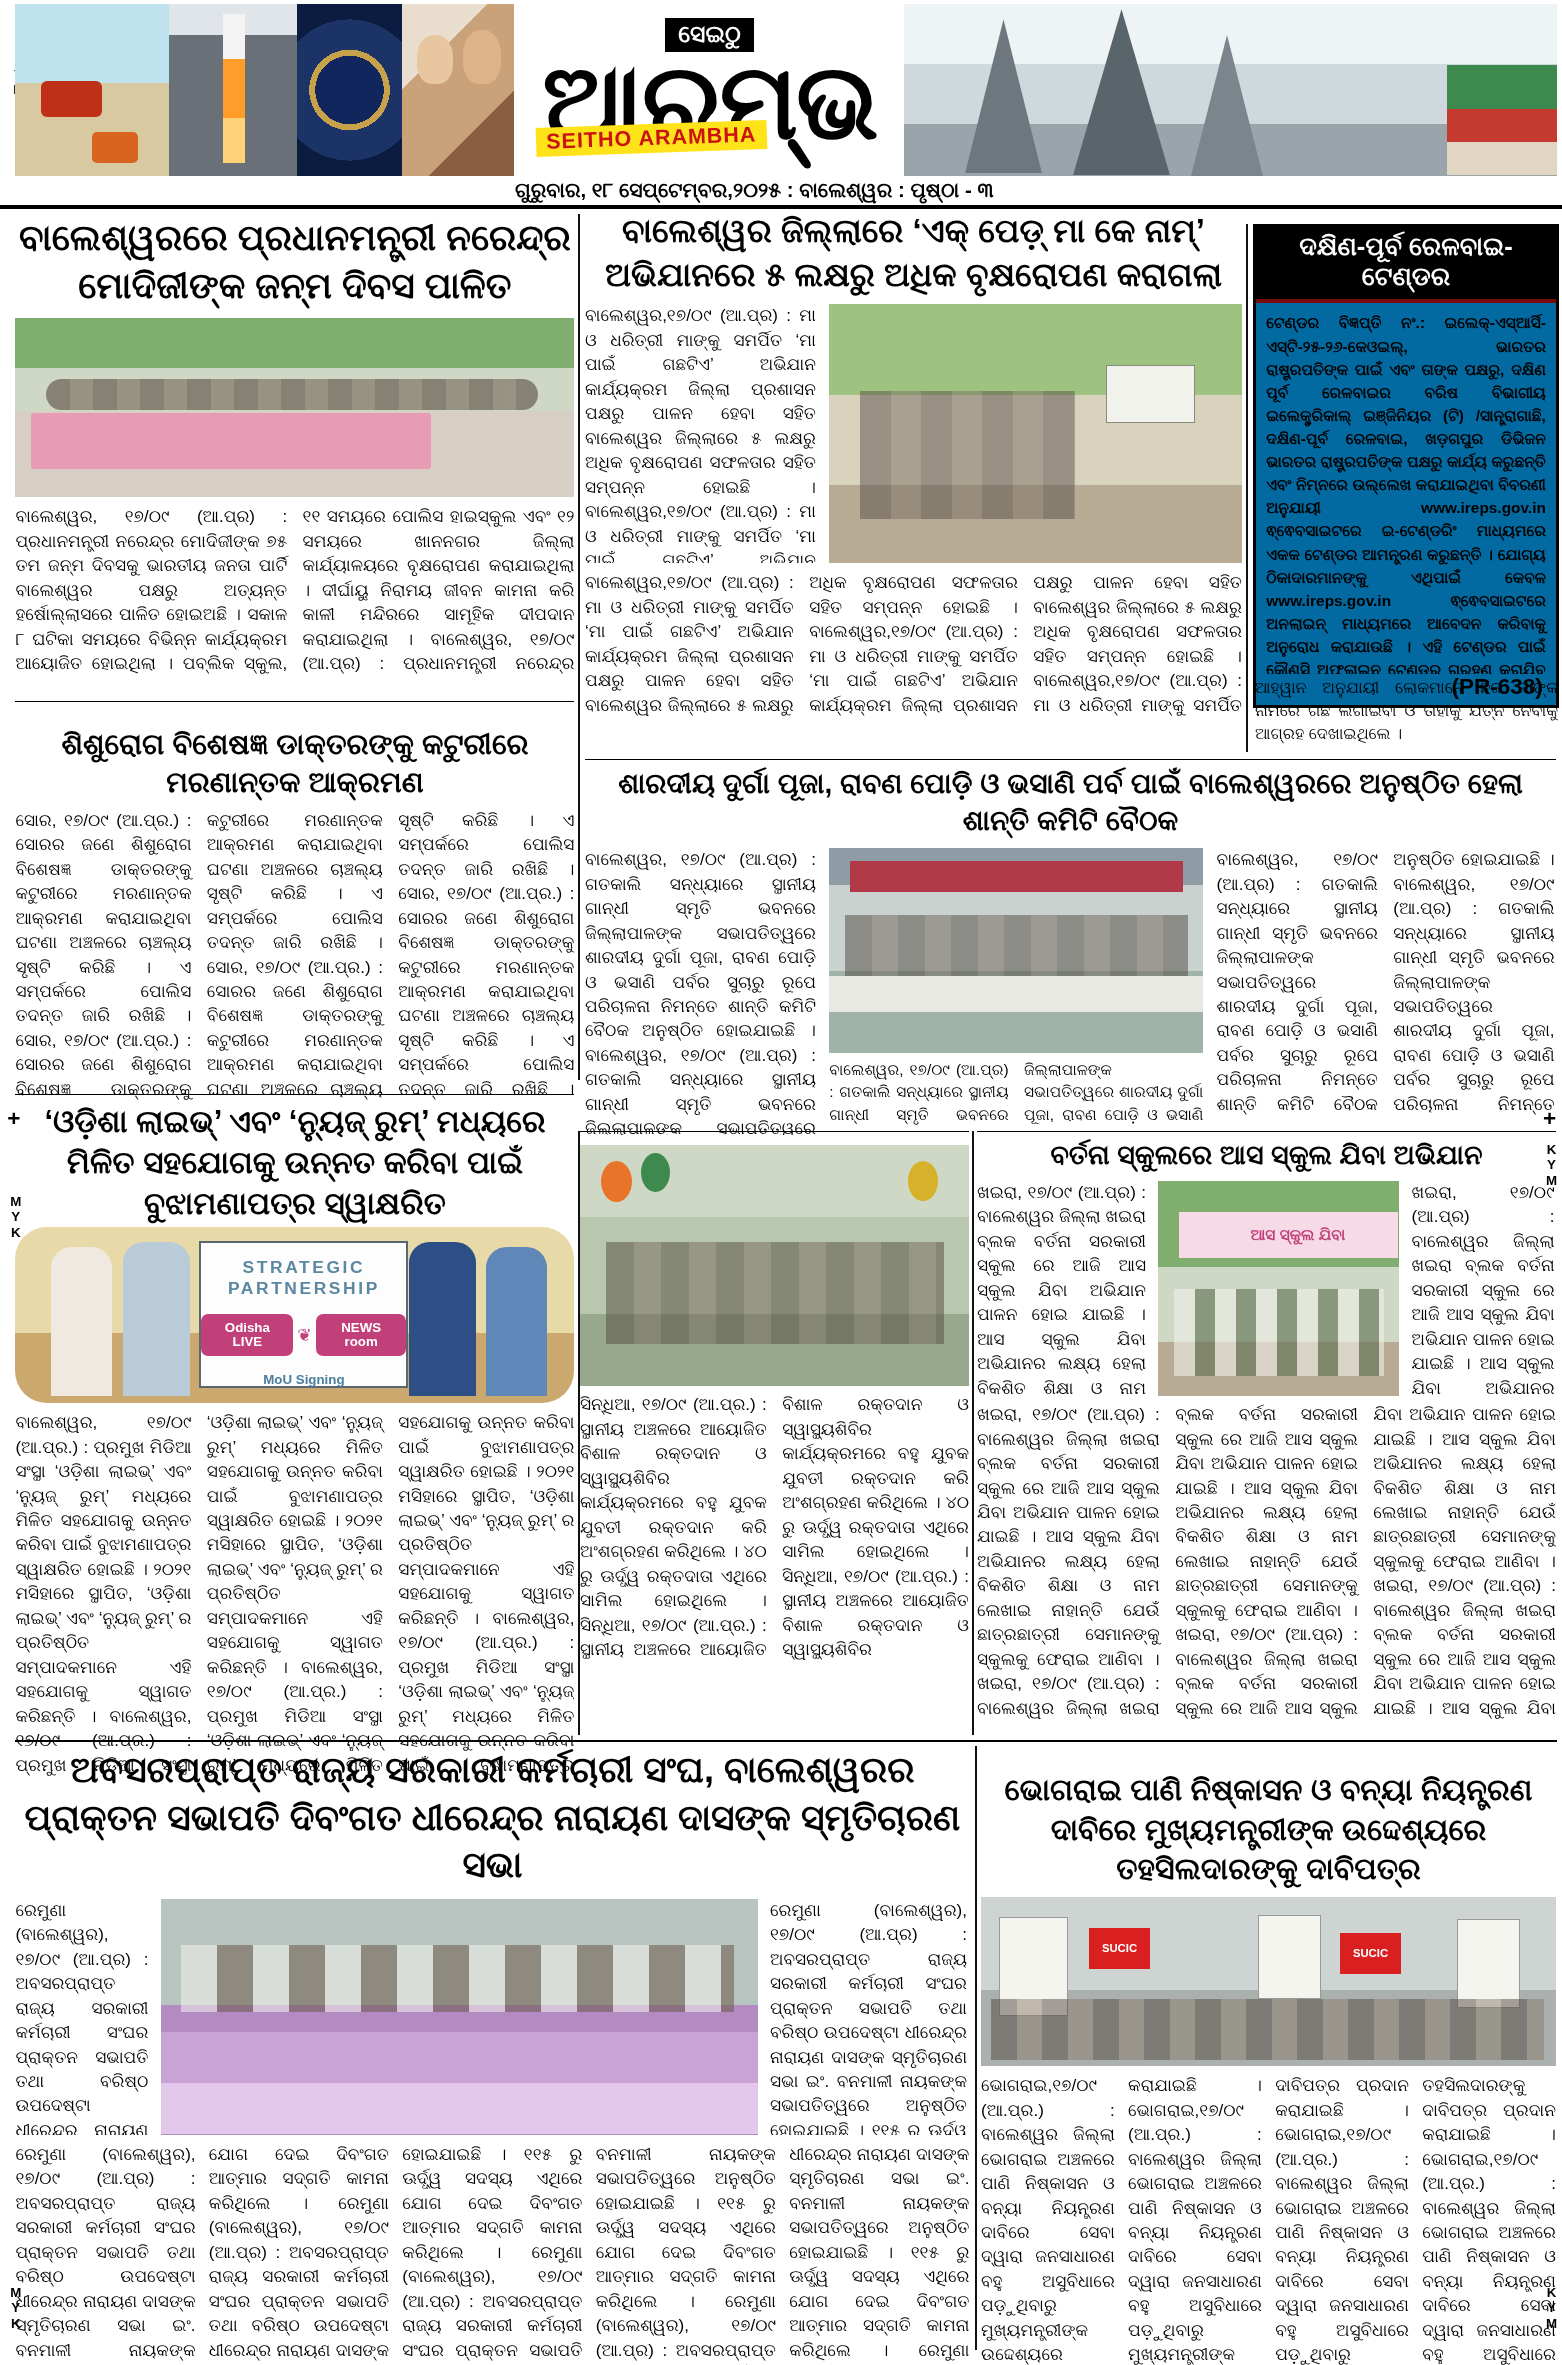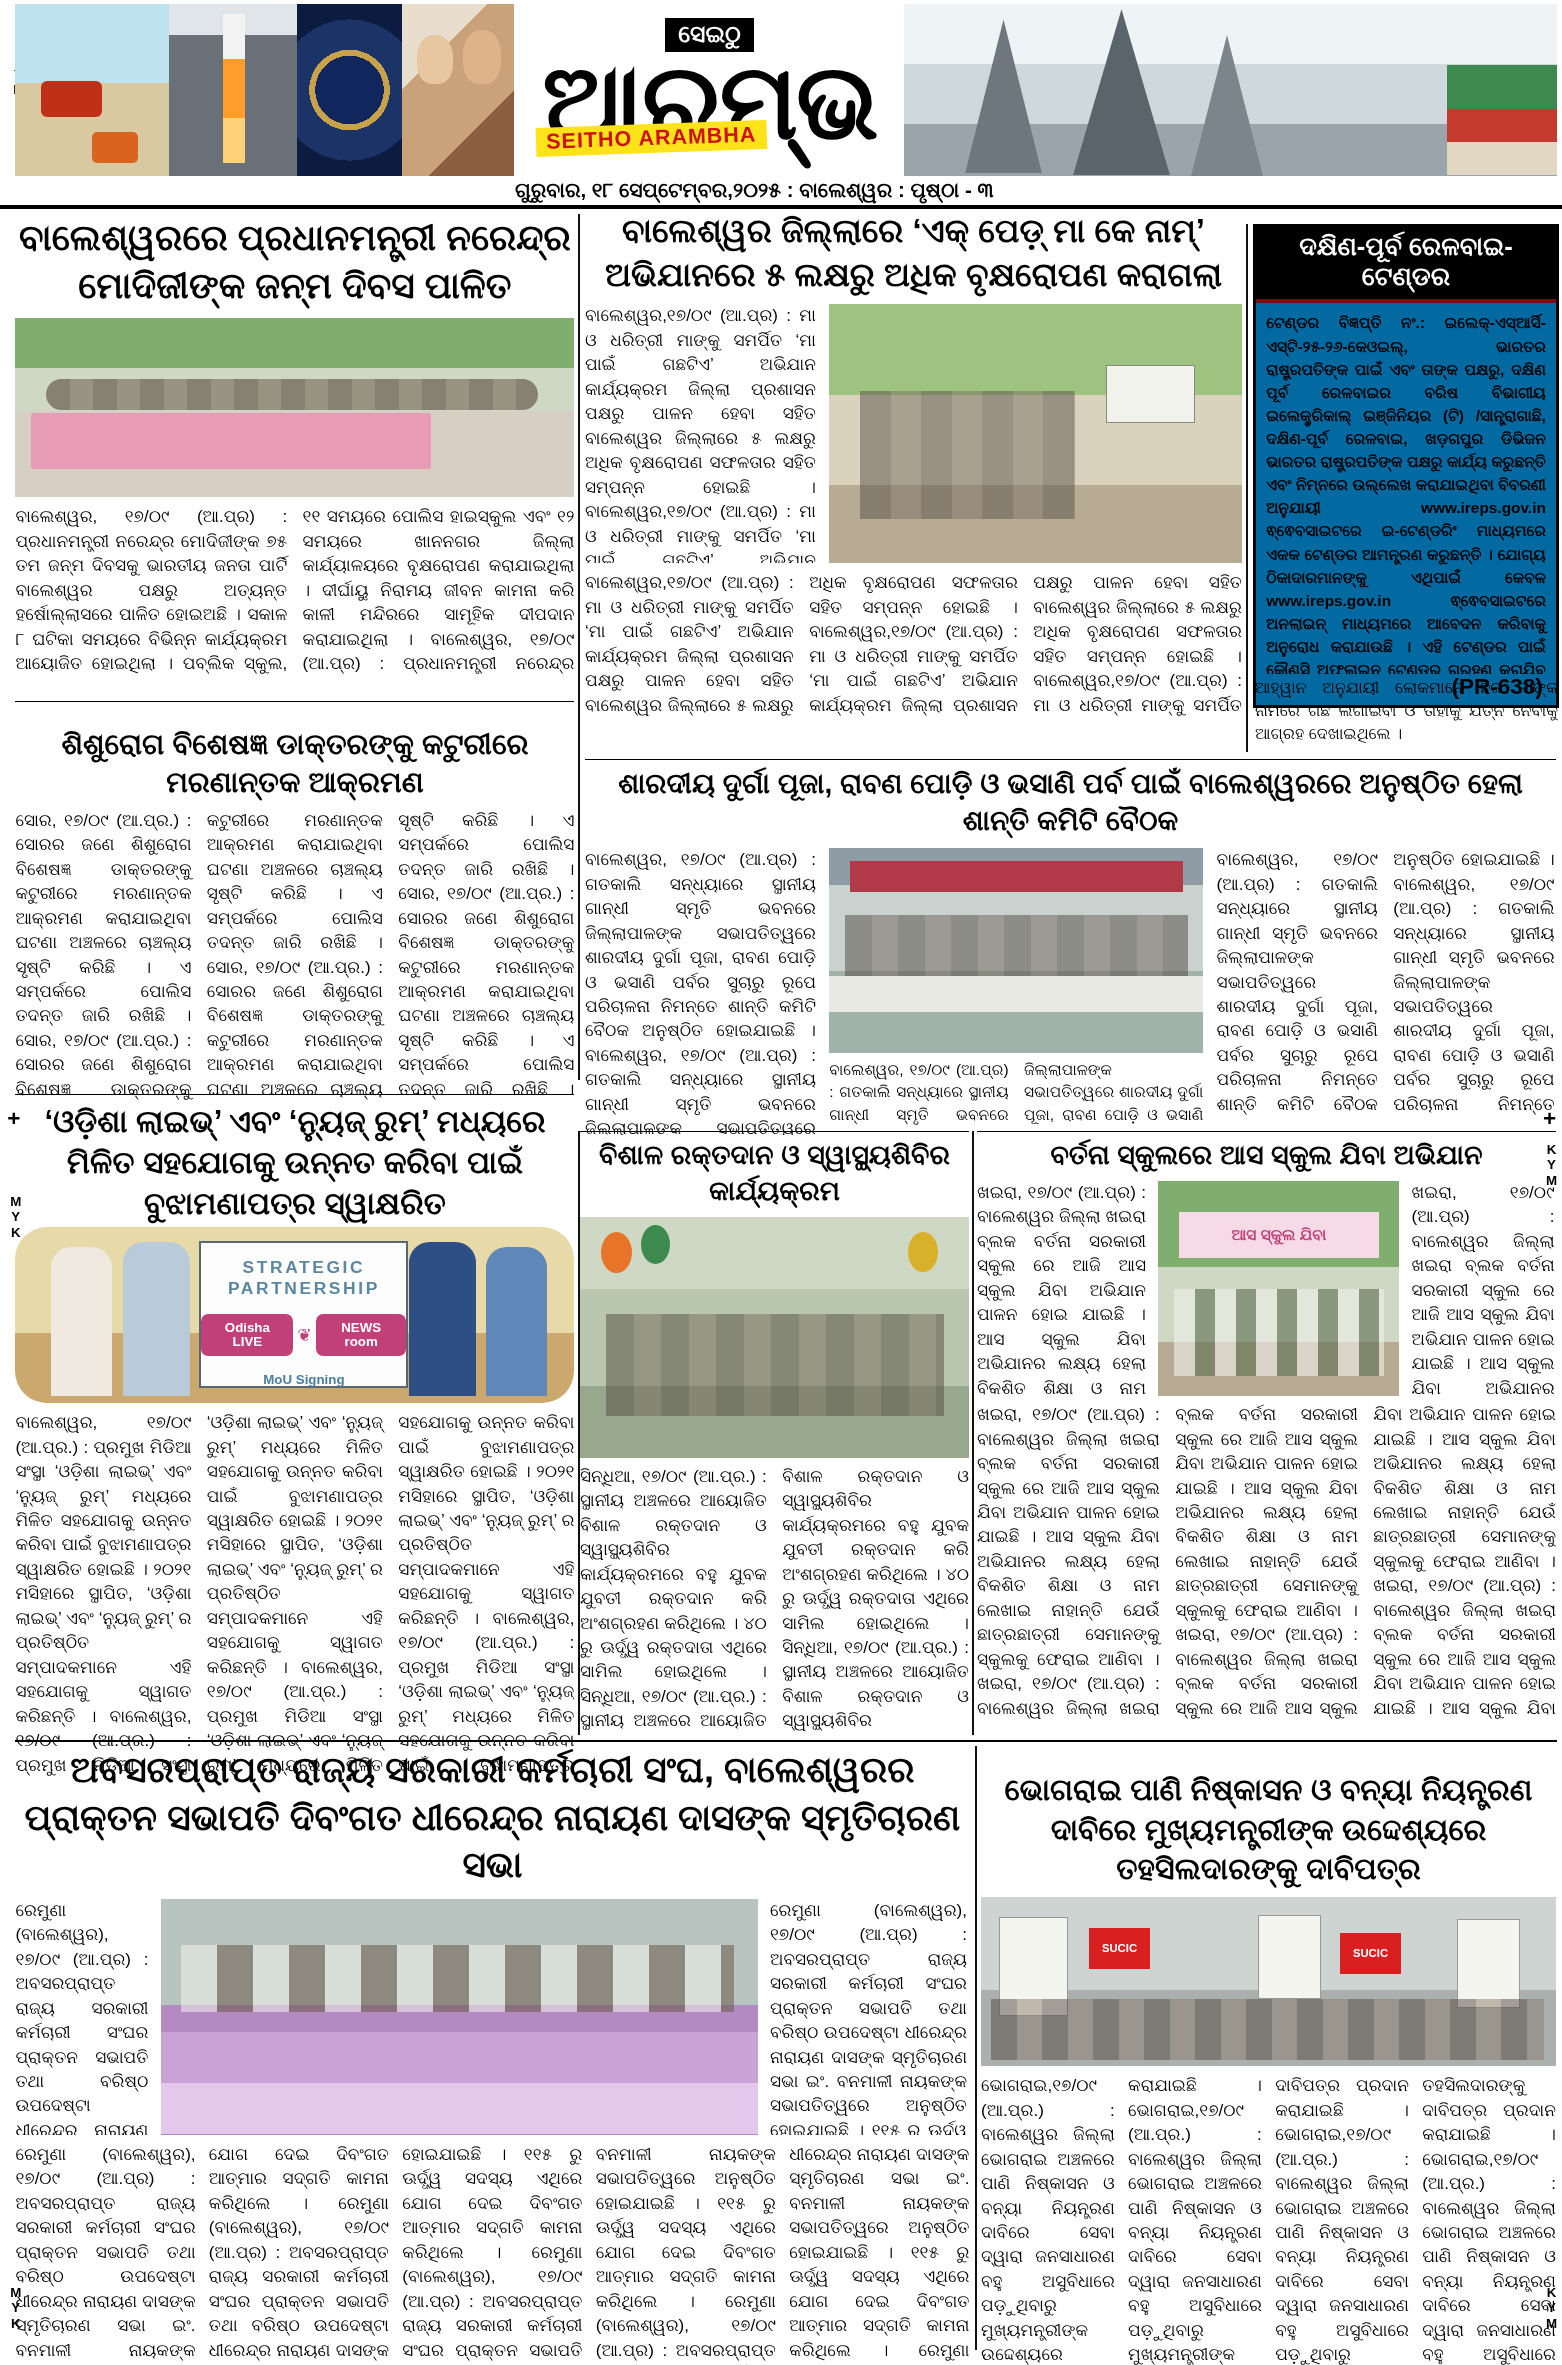--- a/index.html
+++ b/index.html
@@ -166,36 +166,35 @@
           <span style="font-size:17.4px;color:#c2407a;">❦</span>
           <span class="logo-pill">NEWS room</span>
         </div>
         <div class="mou-cap" style="margin-top:15.4px;">MoU Signing</div>
       </div>
     </div>
     <div class="body-text cols3" style="height:389px;margin-top:8.2px;">ବାଲେଶ୍ୱର, ୧୭/୦୯ (ଆ.ପ୍ର.) : ପ୍ରମୁଖ ମିଡିଆ ସଂସ୍ଥା ‘ଓଡ଼ିଶା ଲାଇଭ୍’ ଏବଂ ‘ନ୍ୟୁଜ୍ ରୁମ୍’ ମଧ୍ୟରେ ମିଳିତ ସହଯୋଗକୁ ଉନ୍ନତ କରିବା ପାଇଁ ବୁଝାମଣାପତ୍ର ସ୍ୱାକ୍ଷରିତ ହୋଇଛି । ୨୦୨୧ ମସିହାରେ ସ୍ଥାପିତ, ‘ଓଡ଼ିଶା ଲାଇଭ୍’ ଏବଂ ‘ନ୍ୟୁଜ୍ ରୁମ୍’ ର ପ୍ରତିଷ୍ଠିତ ସମ୍ପାଦକମାନେ ଏହି ସହଯୋଗକୁ ସ୍ୱାଗତ କରିଛନ୍ତି । ବାଲେଶ୍ୱର, ୧୭/୦୯ (ଆ.ପ୍ର.) : ପ୍ରମୁଖ ମିଡିଆ ସଂସ୍ଥା ‘ଓଡ଼ିଶା ଲାଇଭ୍’ ଏବଂ ‘ନ୍ୟୁଜ୍ ରୁମ୍’ ମଧ୍ୟରେ ମିଳିତ ସହଯୋଗକୁ ଉନ୍ନତ କରିବା ପାଇଁ ବୁଝାମଣାପତ୍ର ସ୍ୱାକ୍ଷରିତ ହୋଇଛି । ୨୦୨୧ ମସିହାରେ ସ୍ଥାପିତ, ‘ଓଡ଼ିଶା ଲାଇଭ୍’ ଏବଂ ‘ନ୍ୟୁଜ୍ ରୁମ୍’ ର ପ୍ରତିଷ୍ଠିତ ସମ୍ପାଦକମାନେ ଏହି ସହଯୋଗକୁ ସ୍ୱାଗତ କରିଛନ୍ତି । ବାଲେଶ୍ୱର, ୧୭/୦୯ (ଆ.ପ୍ର.) : ପ୍ରମୁଖ ମିଡିଆ ସଂସ୍ଥା ‘ଓଡ଼ିଶା ଲାଇଭ୍’ ଏବଂ ‘ନ୍ୟୁଜ୍ ରୁମ୍’ ମଧ୍ୟରେ ମିଳିତ ସହଯୋଗକୁ ଉନ୍ନତ କରିବା ପାଇଁ ବୁଝାମଣାପତ୍ର ସ୍ୱାକ୍ଷରିତ ହୋଇଛି । ୨୦୨୧ ମସିହାରେ ସ୍ଥାପିତ, ‘ଓଡ଼ିଶା ଲାଇଭ୍’ ଏବଂ ‘ନ୍ୟୁଜ୍ ରୁମ୍’ ର ପ୍ରତିଷ୍ଠିତ ସମ୍ପାଦକମାନେ ଏହି ସହଯୋଗକୁ ସ୍ୱାଗତ କରିଛନ୍ତି । ବାଲେଶ୍ୱର, ୧୭/୦୯ (ଆ.ପ୍ର.) : ପ୍ରମୁଖ ମିଡିଆ ସଂସ୍ଥା ‘ଓଡ଼ିଶା ଲାଇଭ୍’ ଏବଂ ‘ନ୍ୟୁଜ୍ ରୁମ୍’ ମଧ୍ୟରେ ମିଳିତ ସହଯୋଗକୁ ଉନ୍ନତ କରିବା ପାଇଁ ବୁଝାମଣାପତ୍ର ସ୍ୱାକ୍ଷରିତ ହୋଇଛି । ୨୦୨୧ ମସିହାରେ ସ୍ଥାପିତ, ‘ଓଡ଼ିଶା ଲାଇଭ୍’ ଏବଂ ‘ନ୍ୟୁଜ୍ ରୁମ୍’ ର ପ୍ରତିଷ୍ଠିତ ସମ୍ପାଦକମାନେ ଏହି ସହଯୋଗକୁ ସ୍ୱାଗତ କରିଛନ୍ତି । ବାଲେଶ୍ୱର, ୧୭/୦୯ (ଆ.ପ୍ର.) : ପ୍ରମୁଖ ମିଡିଆ ସଂସ୍ଥା ‘ଓଡ଼ିଶା ଲାଇଭ୍’ ଏବଂ ‘ନ୍ୟୁଜ୍ ରୁମ୍’ ମଧ୍ୟରେ ମିଳିତ ସହଯୋଗକୁ ଉନ୍ନତ କରିବା ପାଇଁ ବୁଝାମଣାପତ୍ର ସ୍ୱାକ୍ଷରିତ ହୋଇଛି । ୨୦୨୧ ମସିହାରେ ସ୍ଥାପିତ, ‘ଓଡ଼ିଶା ଲାଇଭ୍’ ଏବଂ ‘ନ୍ୟୁଜ୍ ରୁମ୍’ ର ପ୍ରତିଷ୍ଠିତ ସମ୍ପାଦକମାନେ ଏହି ସହଯୋଗକୁ ସ୍ୱାଗତ କରିଛନ୍ତି ।</div>
   </section>
 
   <section class="abs" style="left:580px;top:1131px;width:389px;border-top:1.5px solid #000;padding-top:6.1px;">
-    <div class="headline" style="font-size:27px;">ବିଶାଳ ରକ୍ତଦାନ ଓ ସ୍ୱାସ୍ଥ୍ୟଶିବିର କାର୍ଯ୍ୟକ୍ରମ</div>
     <div class="photo" style="width:100%;height:241px;margin-top:7.2px;background:linear-gradient(180deg,#cfd8c5 0 30%,#b9c7ae 30% 70%,#97a88c 70% 100%);">
       <div class="abs" style="left:20.5px;top:15.4px;width:31px;height:41px;background:#e8742a;border-radius:50%;"></div>
       <div class="abs" style="left:61px;top:8.2px;width:29px;height:39px;background:#3e8a4e;border-radius:50%;"></div>
       <div class="abs" style="left:328px;top:15.4px;width:30px;height:40px;background:#d8b12a;border-radius:50%;"></div>
       <div class="abs" style="left:25.6px;top:97px;width:338px;height:102px;background:repeating-linear-gradient(90deg,#53493f 0 28px,#75675a 28px 55px);opacity:.5;"></div>
     </div>
     <div class="body-text cols2" style="height:292px;margin-top:7.2px;">ସିନ୍ଧିଆ, ୧୭/୦୯ (ଆ.ପ୍ର.) : ସ୍ଥାନୀୟ ଅଞ୍ଚଳରେ ଆୟୋଜିତ ବିଶାଳ ରକ୍ତଦାନ ଓ ସ୍ୱାସ୍ଥ୍ୟଶିବିର କାର୍ଯ୍ୟକ୍ରମରେ ବହୁ ଯୁବକ ଯୁବତୀ ରକ୍ତଦାନ କରି ଅଂଶଗ୍ରହଣ କରିଥିଲେ । ୪୦ ରୁ ଊର୍ଦ୍ଧ୍ୱ ରକ୍ତଦାତା ଏଥିରେ ସାମିଲ ହୋଇଥିଲେ । ସିନ୍ଧିଆ, ୧୭/୦୯ (ଆ.ପ୍ର.) : ସ୍ଥାନୀୟ ଅଞ୍ଚଳରେ ଆୟୋଜିତ ବିଶାଳ ରକ୍ତଦାନ ଓ ସ୍ୱାସ୍ଥ୍ୟଶିବିର କାର୍ଯ୍ୟକ୍ରମରେ ବହୁ ଯୁବକ ଯୁବତୀ ରକ୍ତଦାନ କରି ଅଂଶଗ୍ରହଣ କରିଥିଲେ । ୪୦ ରୁ ଊର୍ଦ୍ଧ୍ୱ ରକ୍ତଦାତା ଏଥିରେ ସାମିଲ ହୋଇଥିଲେ । ସିନ୍ଧିଆ, ୧୭/୦୯ (ଆ.ପ୍ର.) : ସ୍ଥାନୀୟ ଅଞ୍ଚଳରେ ଆୟୋଜିତ ବିଶାଳ ରକ୍ତଦାନ ଓ ସ୍ୱାସ୍ଥ୍ୟଶିବିର କାର୍ଯ୍ୟକ୍ରମରେ ବହୁ ଯୁବକ ଯୁବତୀ ରକ୍ତଦାନ କରି ଅଂଶଗ୍ରହଣ କରିଥିଲେ । ୪୦ ରୁ ଊର୍ଦ୍ଧ୍ୱ ରକ୍ତଦାତା ଏଥିରେ ସାମିଲ ହୋଇଥିଲେ । ସିନ୍ଧିଆ, ୧୭/୦୯ (ଆ.ପ୍ର.) : ସ୍ଥାନୀୟ ଅଞ୍ଚଳରେ ଆୟୋଜିତ ବିଶାଳ ରକ୍ତଦାନ ଓ ସ୍ୱାସ୍ଥ୍ୟଶିବିର କାର୍ଯ୍ୟକ୍ରମରେ ବହୁ ଯୁବକ ଯୁବତୀ ରକ୍ତଦାନ କରି ଅଂଶଗ୍ରହଣ କରିଥିଲେ । ୪୦ ରୁ ଊର୍ଦ୍ଧ୍ୱ ରକ୍ତଦାତା ଏଥିରେ ସାମିଲ ହୋଇଥିଲେ ।</div>
   </section>
 
   <section class="abs" style="left:977px;top:1131px;width:579px;border-top:1.5px solid #000;padding-top:6.1px;">
     <div class="headline" style="font-size:27px;">ବର୍ତନା ସ୍କୁଲରେ ଆସ ସ୍କୁଲ ଯିବା ଅଭିଯାନ</div>
     <div style="display:flex;gap:12.3px;margin-top:7.2px;">
       <div class="body-text lead-col" style="width:169px;height:215px;">ଖଇରା, ୧୭/୦୯ (ଆ.ପ୍ର) : ବାଲେଶ୍ୱର ଜିଲ୍ଲା ଖଇରା ବ୍ଲକ ବର୍ତନା ସରକାରୀ ସ୍କୁଲ ରେ ଆଜି ଆସ ସ୍କୁଲ ଯିବା ଅଭିଯାନ ପାଳନ ହୋଇ ଯାଇଛି । ଆସ ସ୍କୁଲ ଯିବା ଅଭିଯାନର ଲକ୍ଷ୍ୟ ହେଲା ବିକଶିତ ଶିକ୍ଷା ଓ ନାମ ଲେଖାଇ ନାହାନ୍ତି ଯେଉଁ ଛାତ୍ରଛାତ୍ରୀ ସେମାନଙ୍କୁ ସ୍କୁଲକୁ ଫେରାଇ ଆଣିବା ।</div>
       <div class="photo" style="width:241px;height:215px;background:linear-gradient(180deg,#7fae6f 0 40%,#cfd8c5 40% 75%,#b7ab93 75% 100%);">
-        <div class="banner-pink" style="left:20.5px;top:31px;width:200px;height:46px;">ଆସ ସ୍କୁଲ ଯିବା</div>
+        <div class="banner-pink" style="left:20.5px;top:31px;width:200px;height:46px;padding-left:19px;">ଆସ ସ୍କୁଲ ଯିବା</div>
         <div class="abs" style="left:15.4px;top:108px;width:210px;height:87px;background:repeating-linear-gradient(90deg,#f0f0ea 0 20.5px,#5b6e4e 20.5px 41px);opacity:.6;"></div>
       </div>
       <div class="body-text lead-col" style="width:143px;height:215px;">ଖଇରା, ୧୭/୦୯ (ଆ.ପ୍ର) : ବାଲେଶ୍ୱର ଜିଲ୍ଲା ଖଇରା ବ୍ଲକ ବର୍ତନା ସରକାରୀ ସ୍କୁଲ ରେ ଆଜି ଆସ ସ୍କୁଲ ଯିବା ଅଭିଯାନ ପାଳନ ହୋଇ ଯାଇଛି । ଆସ ସ୍କୁଲ ଯିବା ଅଭିଯାନର ଲକ୍ଷ୍ୟ ହେଲା ବିକଶିତ ଶିକ୍ଷା ଓ ନାମ ଲେଖାଇ ନାହାନ୍ତି ଯେଉଁ ଛାତ୍ରଛାତ୍ରୀ ସେମାନଙ୍କୁ ସ୍କୁଲକୁ ଫେରାଇ ଆଣିବା ।</div>
     </div>
     <div class="body-text cols3" style="height:323px;margin-top:7.2px;">ଖଇରା, ୧୭/୦୯ (ଆ.ପ୍ର) : ବାଲେଶ୍ୱର ଜିଲ୍ଲା ଖଇରା ବ୍ଲକ ବର୍ତନା ସରକାରୀ ସ୍କୁଲ ରେ ଆଜି ଆସ ସ୍କୁଲ ଯିବା ଅଭିଯାନ ପାଳନ ହୋଇ ଯାଇଛି । ଆସ ସ୍କୁଲ ଯିବା ଅଭିଯାନର ଲକ୍ଷ୍ୟ ହେଲା ବିକଶିତ ଶିକ୍ଷା ଓ ନାମ ଲେଖାଇ ନାହାନ୍ତି ଯେଉଁ ଛାତ୍ରଛାତ୍ରୀ ସେମାନଙ୍କୁ ସ୍କୁଲକୁ ଫେରାଇ ଆଣିବା । ଖଇରା, ୧୭/୦୯ (ଆ.ପ୍ର) : ବାଲେଶ୍ୱର ଜିଲ୍ଲା ଖଇରା ବ୍ଲକ ବର୍ତନା ସରକାରୀ ସ୍କୁଲ ରେ ଆଜି ଆସ ସ୍କୁଲ ଯିବା ଅଭିଯାନ ପାଳନ ହୋଇ ଯାଇଛି । ଆସ ସ୍କୁଲ ଯିବା ଅଭିଯାନର ଲକ୍ଷ୍ୟ ହେଲା ବିକଶିତ ଶିକ୍ଷା ଓ ନାମ ଲେଖାଇ ନାହାନ୍ତି ଯେଉଁ ଛାତ୍ରଛାତ୍ରୀ ସେମାନଙ୍କୁ ସ୍କୁଲକୁ ଫେରାଇ ଆଣିବା । ଖଇରା, ୧୭/୦୯ (ଆ.ପ୍ର) : ବାଲେଶ୍ୱର ଜିଲ୍ଲା ଖଇରା ବ୍ଲକ ବର୍ତନା ସରକାରୀ ସ୍କୁଲ ରେ ଆଜି ଆସ ସ୍କୁଲ ଯିବା ଅଭିଯାନ ପାଳନ ହୋଇ ଯାଇଛି । ଆସ ସ୍କୁଲ ଯିବା ଅଭିଯାନର ଲକ୍ଷ୍ୟ ହେଲା ବିକଶିତ ଶିକ୍ଷା ଓ ନାମ ଲେଖାଇ ନାହାନ୍ତି ଯେଉଁ ଛାତ୍ରଛାତ୍ରୀ ସେମାନଙ୍କୁ ସ୍କୁଲକୁ ଫେରାଇ ଆଣିବା । ଖଇରା, ୧୭/୦୯ (ଆ.ପ୍ର) : ବାଲେଶ୍ୱର ଜିଲ୍ଲା ଖଇରା ବ୍ଲକ ବର୍ତନା ସରକାରୀ ସ୍କୁଲ ରେ ଆଜି ଆସ ସ୍କୁଲ ଯିବା ଅଭିଯାନ ପାଳନ ହୋଇ ଯାଇଛି । ଆସ ସ୍କୁଲ ଯିବା ଅଭିଯାନର ଲକ୍ଷ୍ୟ ହେଲା ବିକଶିତ ଶିକ୍ଷା ଓ ନାମ ଲେଖାଇ ନାହାନ୍ତି ଯେଉଁ ଛାତ୍ରଛାତ୍ରୀ ସେମାନଙ୍କୁ ସ୍କୁଲକୁ ଫେରାଇ ଆଣିବା ।</div>
   </section>
 
   <div class="abs hrule" style="left:15.4px;top:1740px;width:1542px;height:2px;"></div>
 
   <section class="abs" style="left:15.4px;top:1746px;width:954px;">

